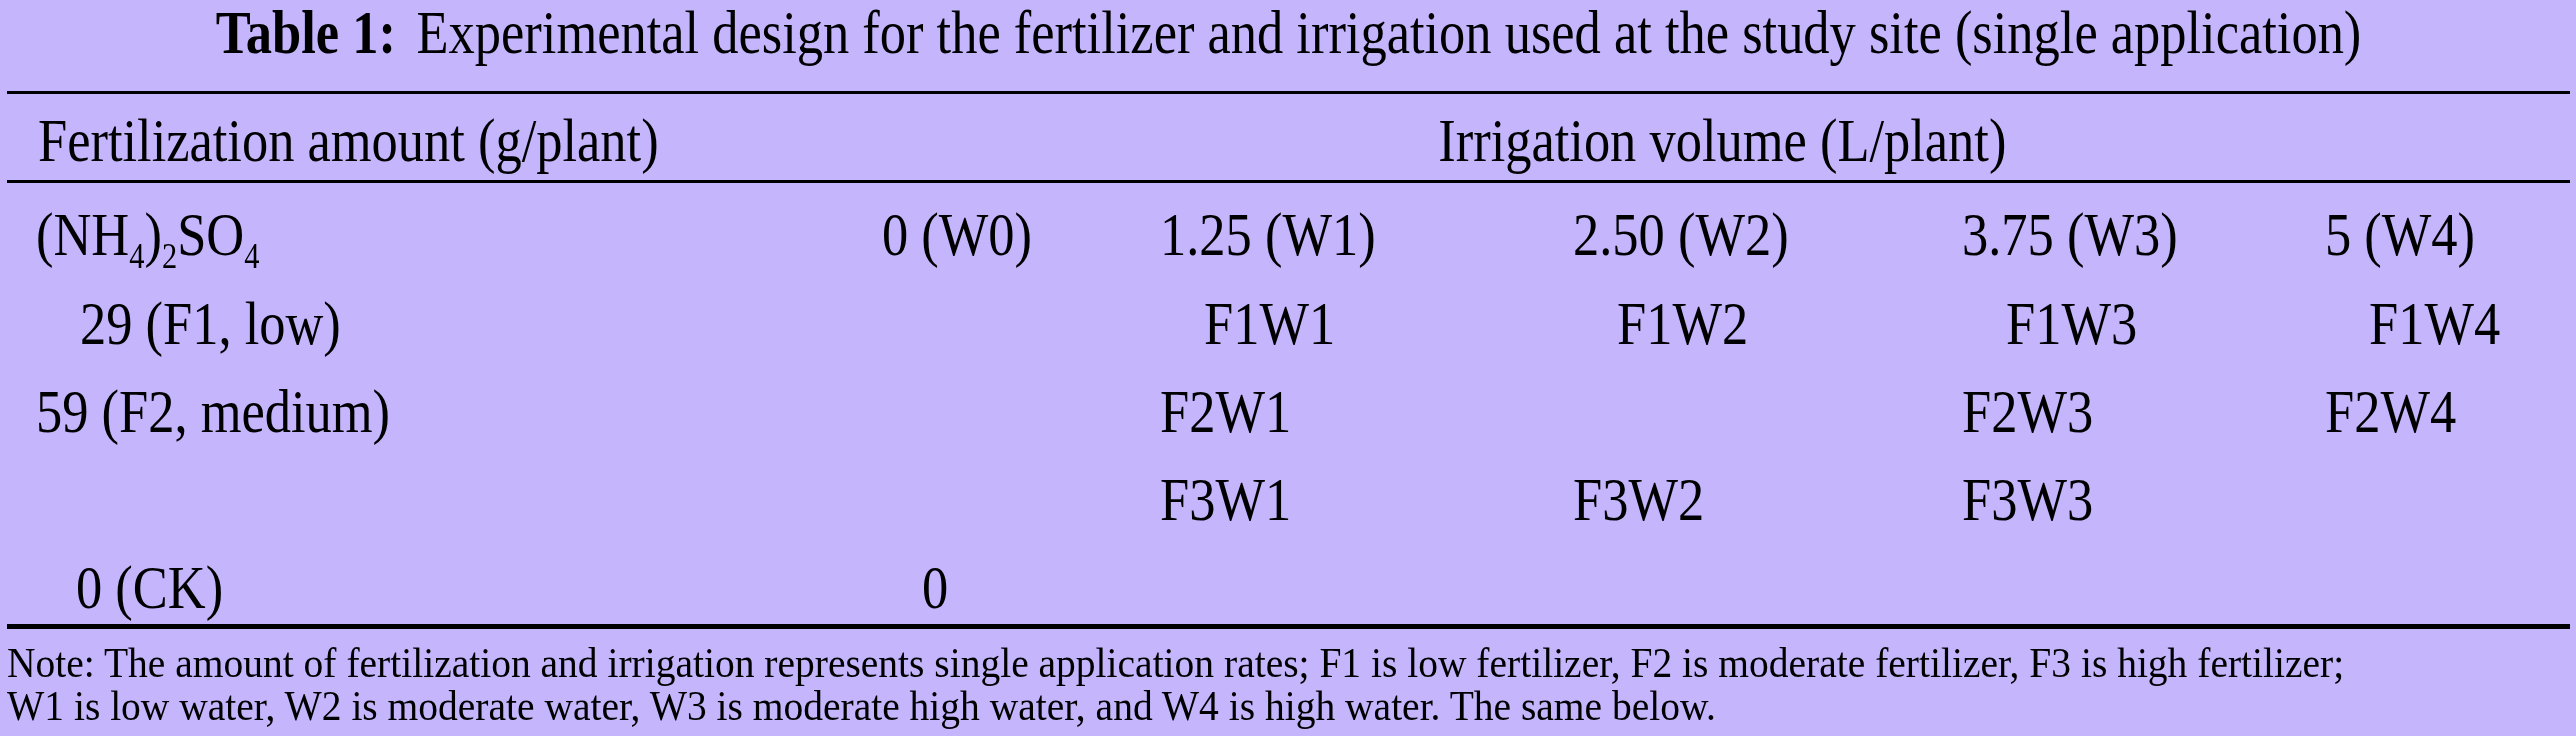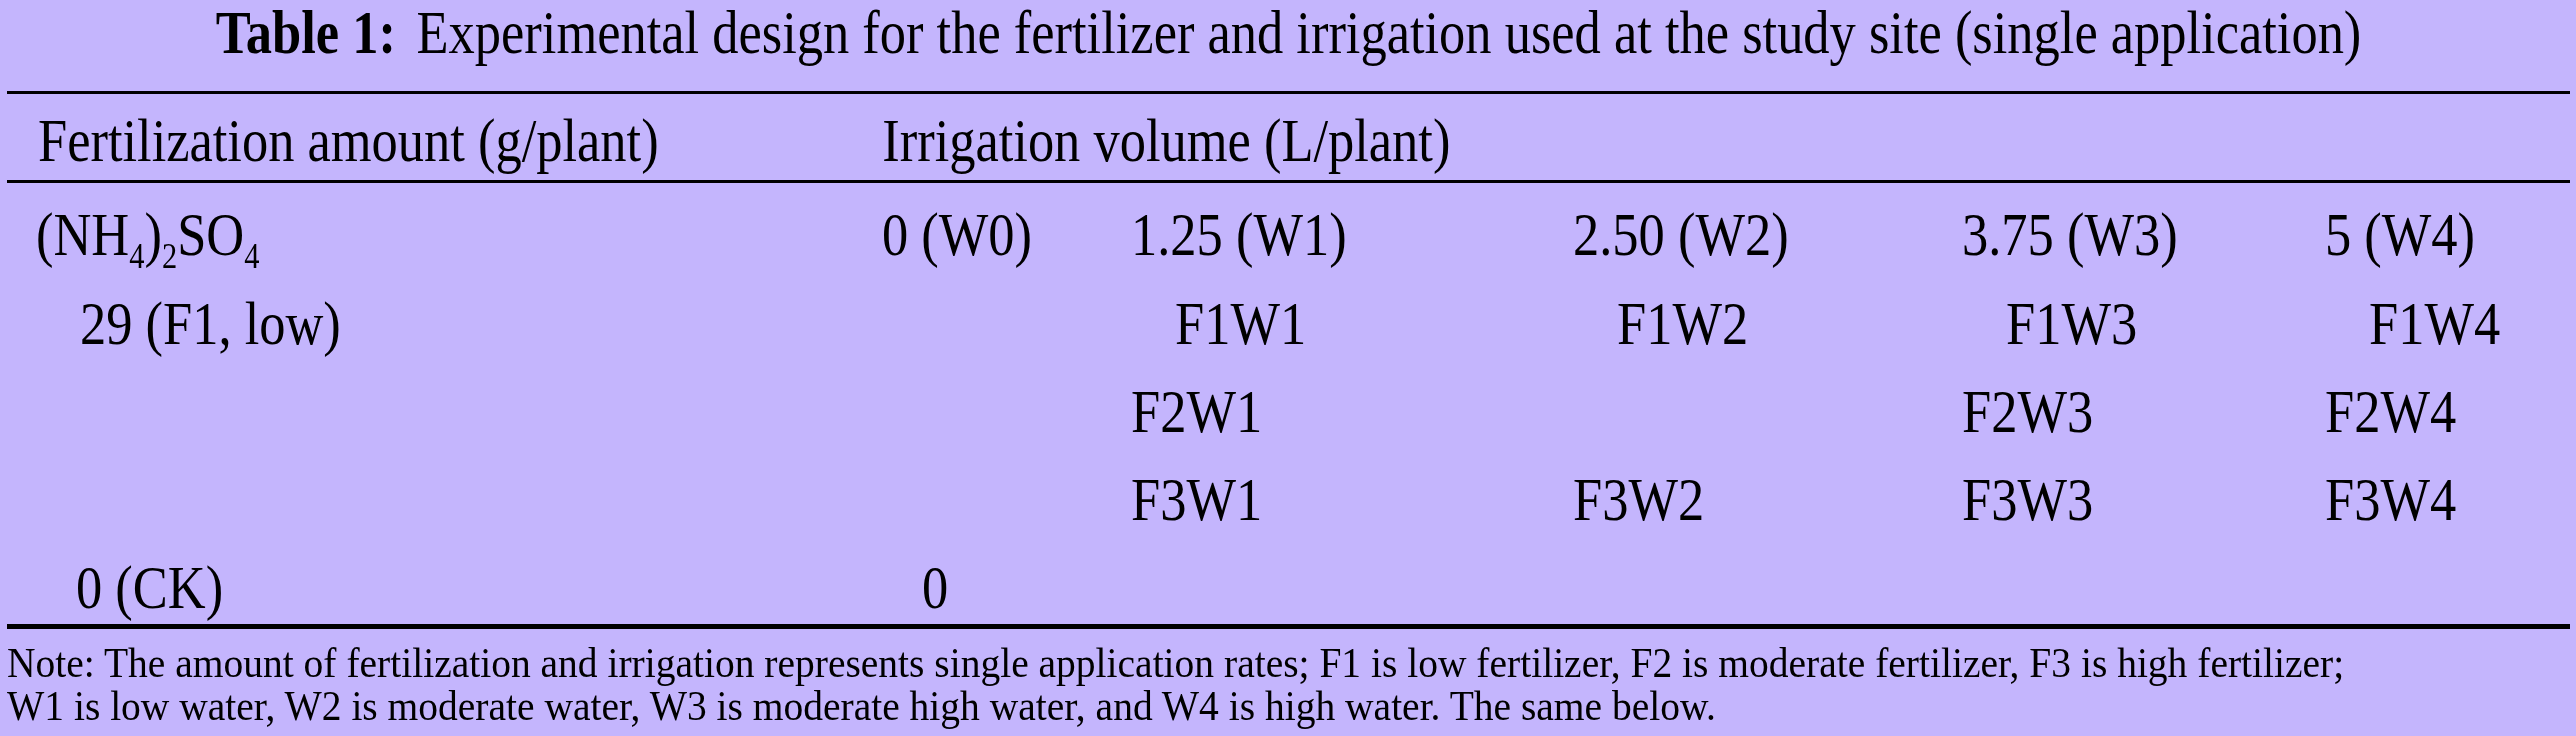--- a/index.html
+++ b/index.html
@@ -62,26 +62,26 @@
   .hdr-fert {
     position: absolute;
     left: 38px;
     top: 0;
     height: 83px;
     line-height: 83px;
     white-space: nowrap;
   }
   .hdr-irr {
     position: absolute;
-    left: 836px;
+    left: 878px;
     width: 1688px;
     top: 0;
     height: 83px;
     line-height: 83px;
-    text-align: left;
+    text-align: center;
     white-space: nowrap;
   }
   .trow {
     position: absolute;
     left: 0;
     width: 2576px;
     height: 88px;
     line-height: 88px;
     font-size: 61px;
     text-align: right;
@@ -93,21 +93,21 @@
   .row-4 { top: 544px; margin-left: 40px; }
   .cell {
     position: absolute;
     top: 0;
     height: 88px;
     line-height: 88px;
     white-space: nowrap;
   }
   .c1 { left: 36px; }
   .c2 { left: 882px; }
-  .c3 { left: 1131px; }
+  .c3 { left: 1160px; }
   .c4 { left: 1573px; }
   .c5 { left: 1962px; }
   .c6 { left: 2325px; }
   sub {
     font-size: 0.58em;
     line-height: 0;
   }
   .note {
     position: absolute;
     top: 642px;
@@ -153,30 +153,30 @@
 
   <div class="trow row-1">
     <span class="cell c1"><span class="sx">29 (F1, low)</span></span>
     <span class="cell c3"><span class="sx">F1W1</span></span>
     <span class="cell c4"><span class="sx">F1W2</span></span>
     <span class="cell c5"><span class="sx">F1W3</span></span>
     <span class="cell c6"><span class="sx">F1W4</span></span>
   </div>
 
   <div class="trow row-2">
+    <span class="cell c1"><span class="sx">59 (F2, medium)</span></span>
     <span class="cell c3"><span class="sx">F2W1</span></span>
     <span class="cell c5"><span class="sx">F2W3</span></span>
     <span class="cell c6"><span class="sx">F2W4</span></span>
   </div>
 
   <div class="trow row-3">
     <span class="cell c3"><span class="sx">F3W1</span></span>
     <span class="cell c4"><span class="sx">F3W2</span></span>
     <span class="cell c5"><span class="sx">F3W3</span></span>
-    <span class="cell c6"><span class="sx">F3W4</span></span>
   </div>
 
   <div class="trow row-4">
     <span class="cell c1"><span class="sx">0 (CK)</span></span>
     <span class="cell c2"><span class="sx">0</span></span>
   </div>
 
   <div class="rule rule-bottom"></div>
 
   <div class="note">

